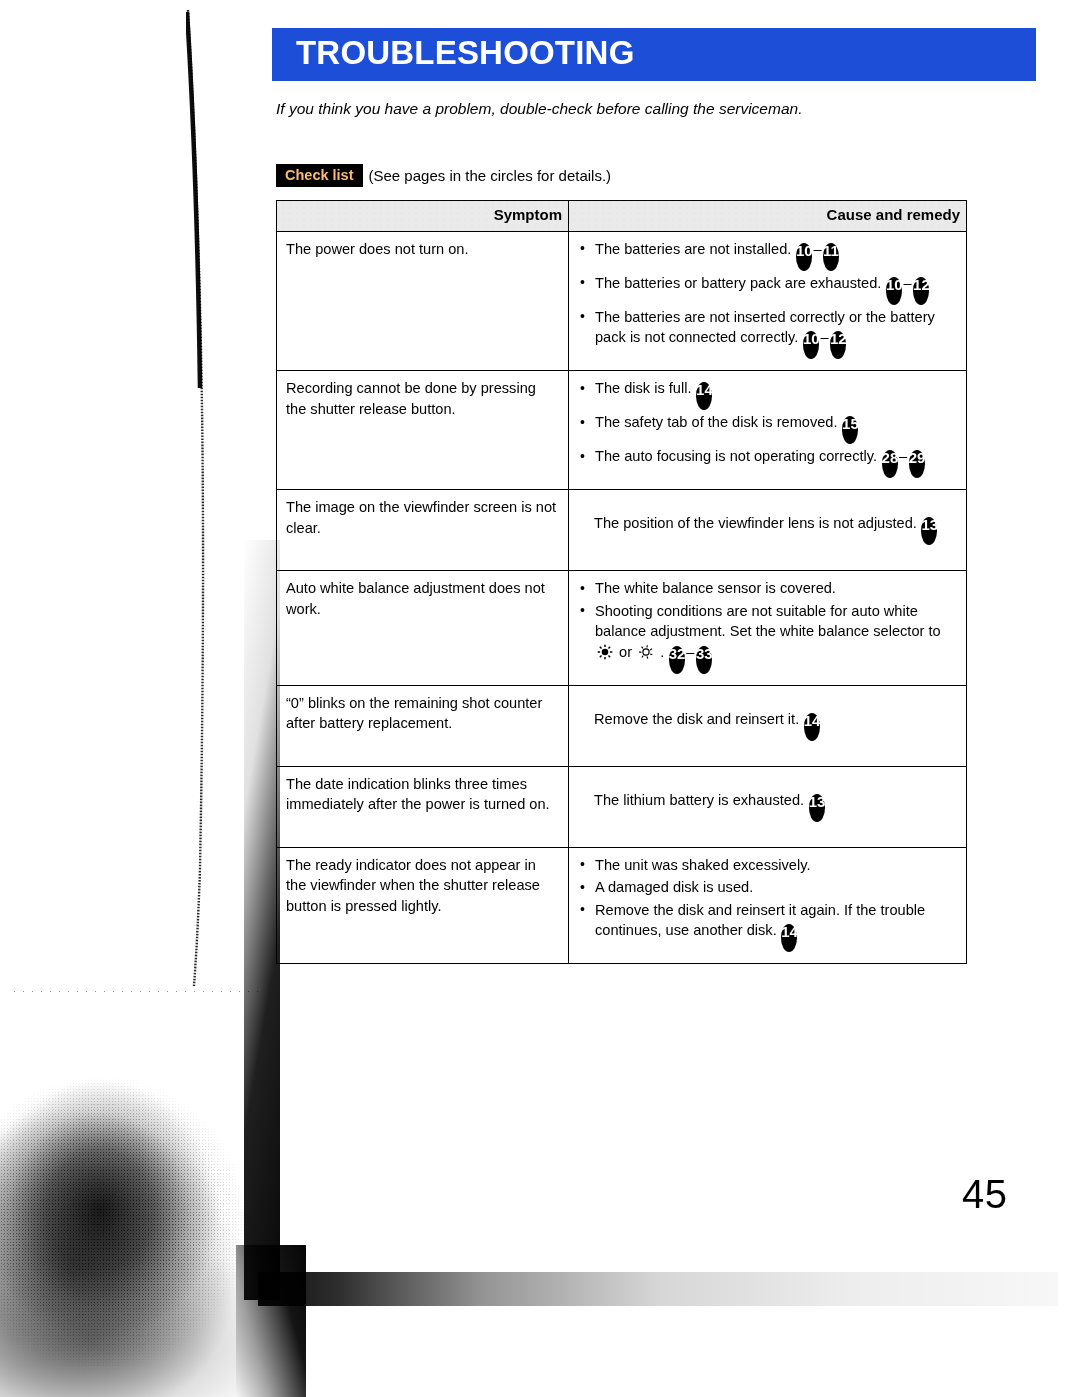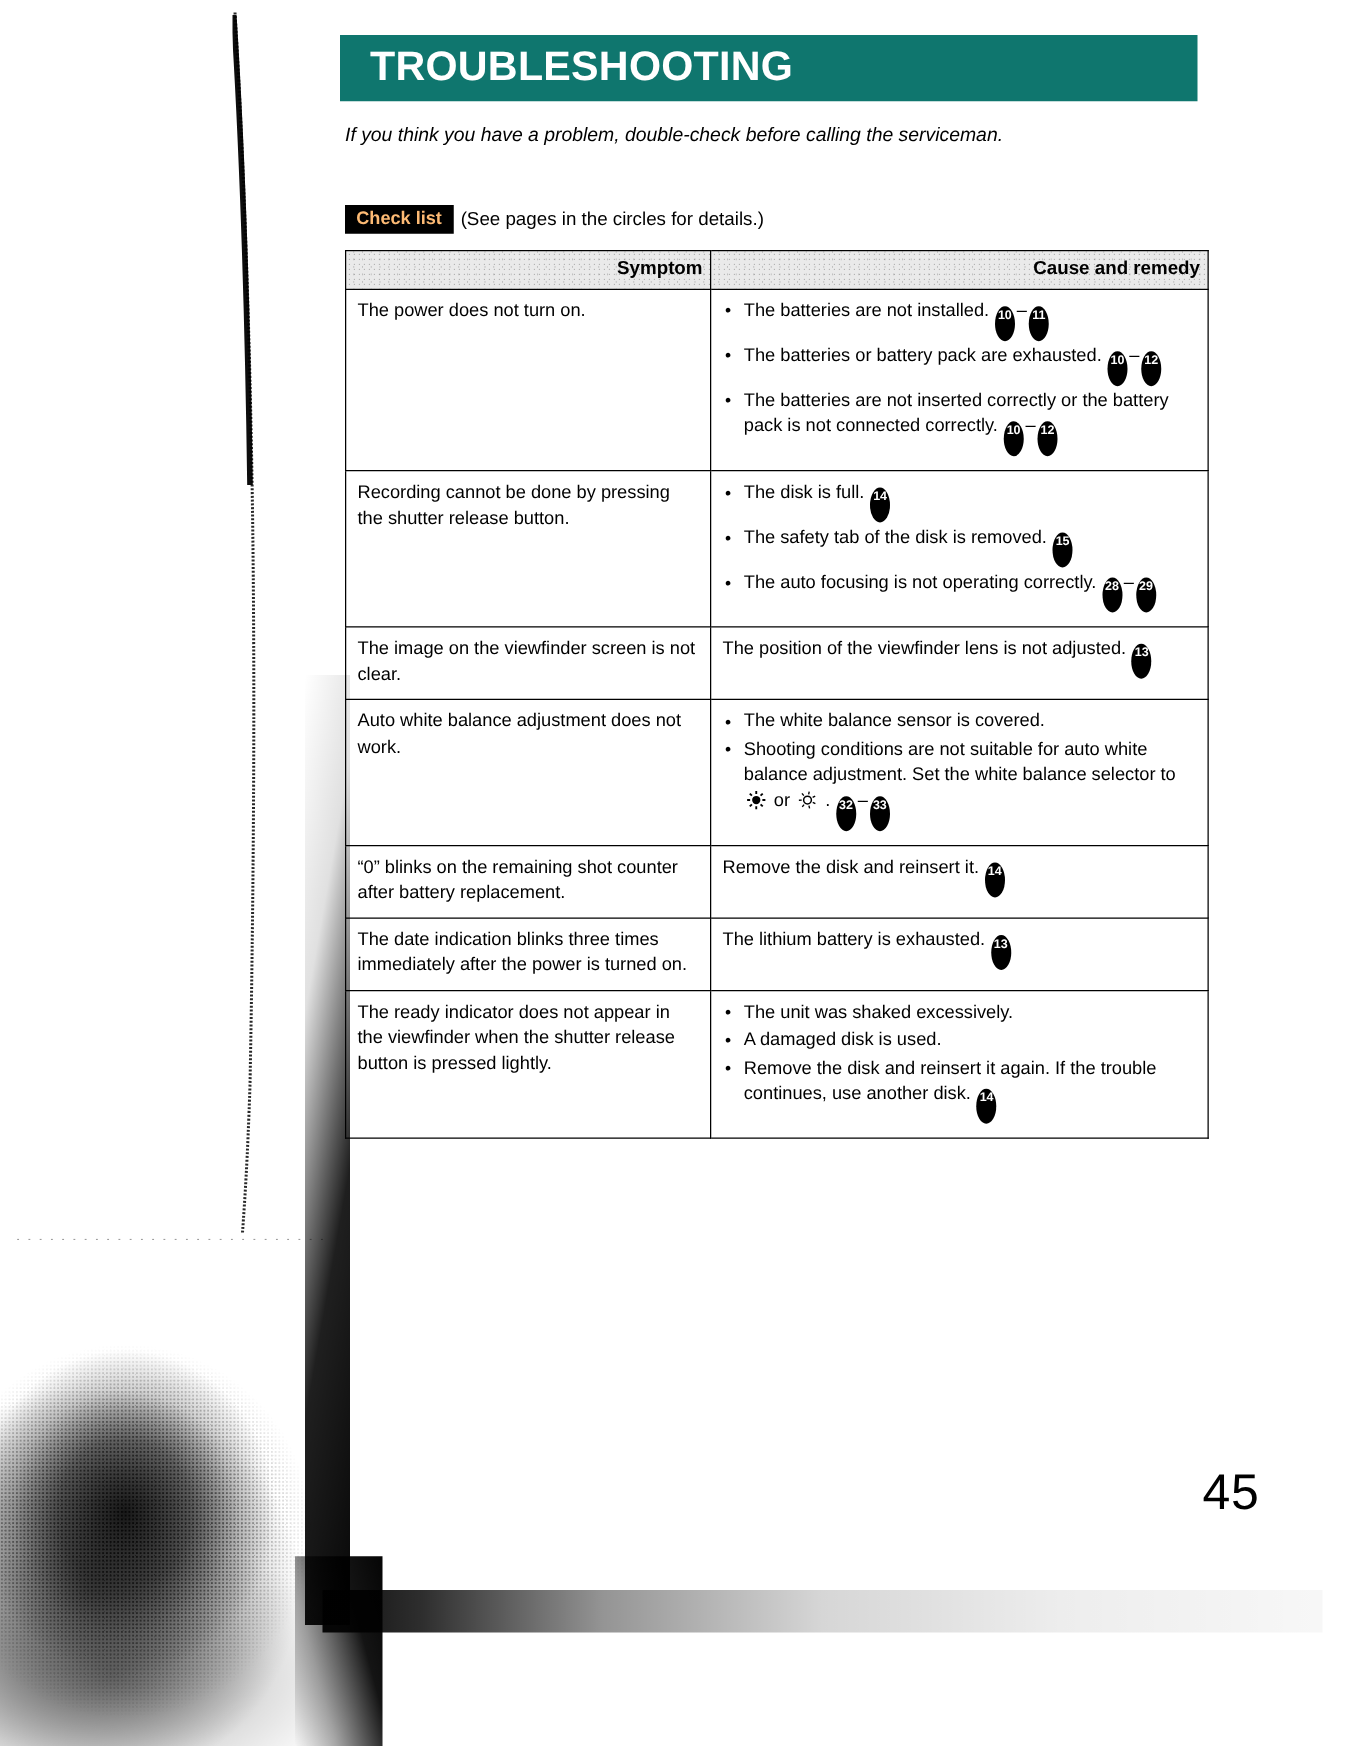--- a/index.html
+++ b/index.html
@@ -107,23 +107,23 @@
     opacity: 0.8;
   }
 
   
   #page-content { position: absolute; inset: 0; }
 
   .title-banner {
     position: absolute;
     left: 272px;
     top: 28px;
-    width: 686px;
+    width: 764px;
     height: 53px;
-    background: #0f766e;
+    background: #1d4ed8;
   }
   .title-text {
     position: absolute;
     left: 24px;
     top: 6px;
     color: #ffffff;
     font-size: 33px;
     font-weight: bold;
     letter-spacing: 0.2px;
     font-family: "Liberation Sans", sans-serif;
@@ -203,31 +203,31 @@
     padding-left: 17px;
     margin: 0 0 2px 0;
   }
   ul.items li::before {
     content: "\2022";
     position: absolute;
     left: 2px;
     top: -0.5px;
     font-size: 14px;
   }
-  .plain-line { margin: 0; }
+  .plain-line { margin: 16px; }
 
   .ref {
     display: inline-block;
     width: 16px;
     height: 28px;
     line-height: 16px;
     border-radius: 50%;
     background: #000000;
     color: #ffffff;
-    font-size: 10px;
+    font-size: 15px;
     font-weight: bold;
     text-align: center;
     vertical-align: -2px;
     margin: 0 0.5px;
     font-family: "Liberation Sans", sans-serif;
   }
   .refdash { margin: 0 1px; }
 
   .sun { display: inline-block; vertical-align: -3px; margin: 0 2px; }
 

